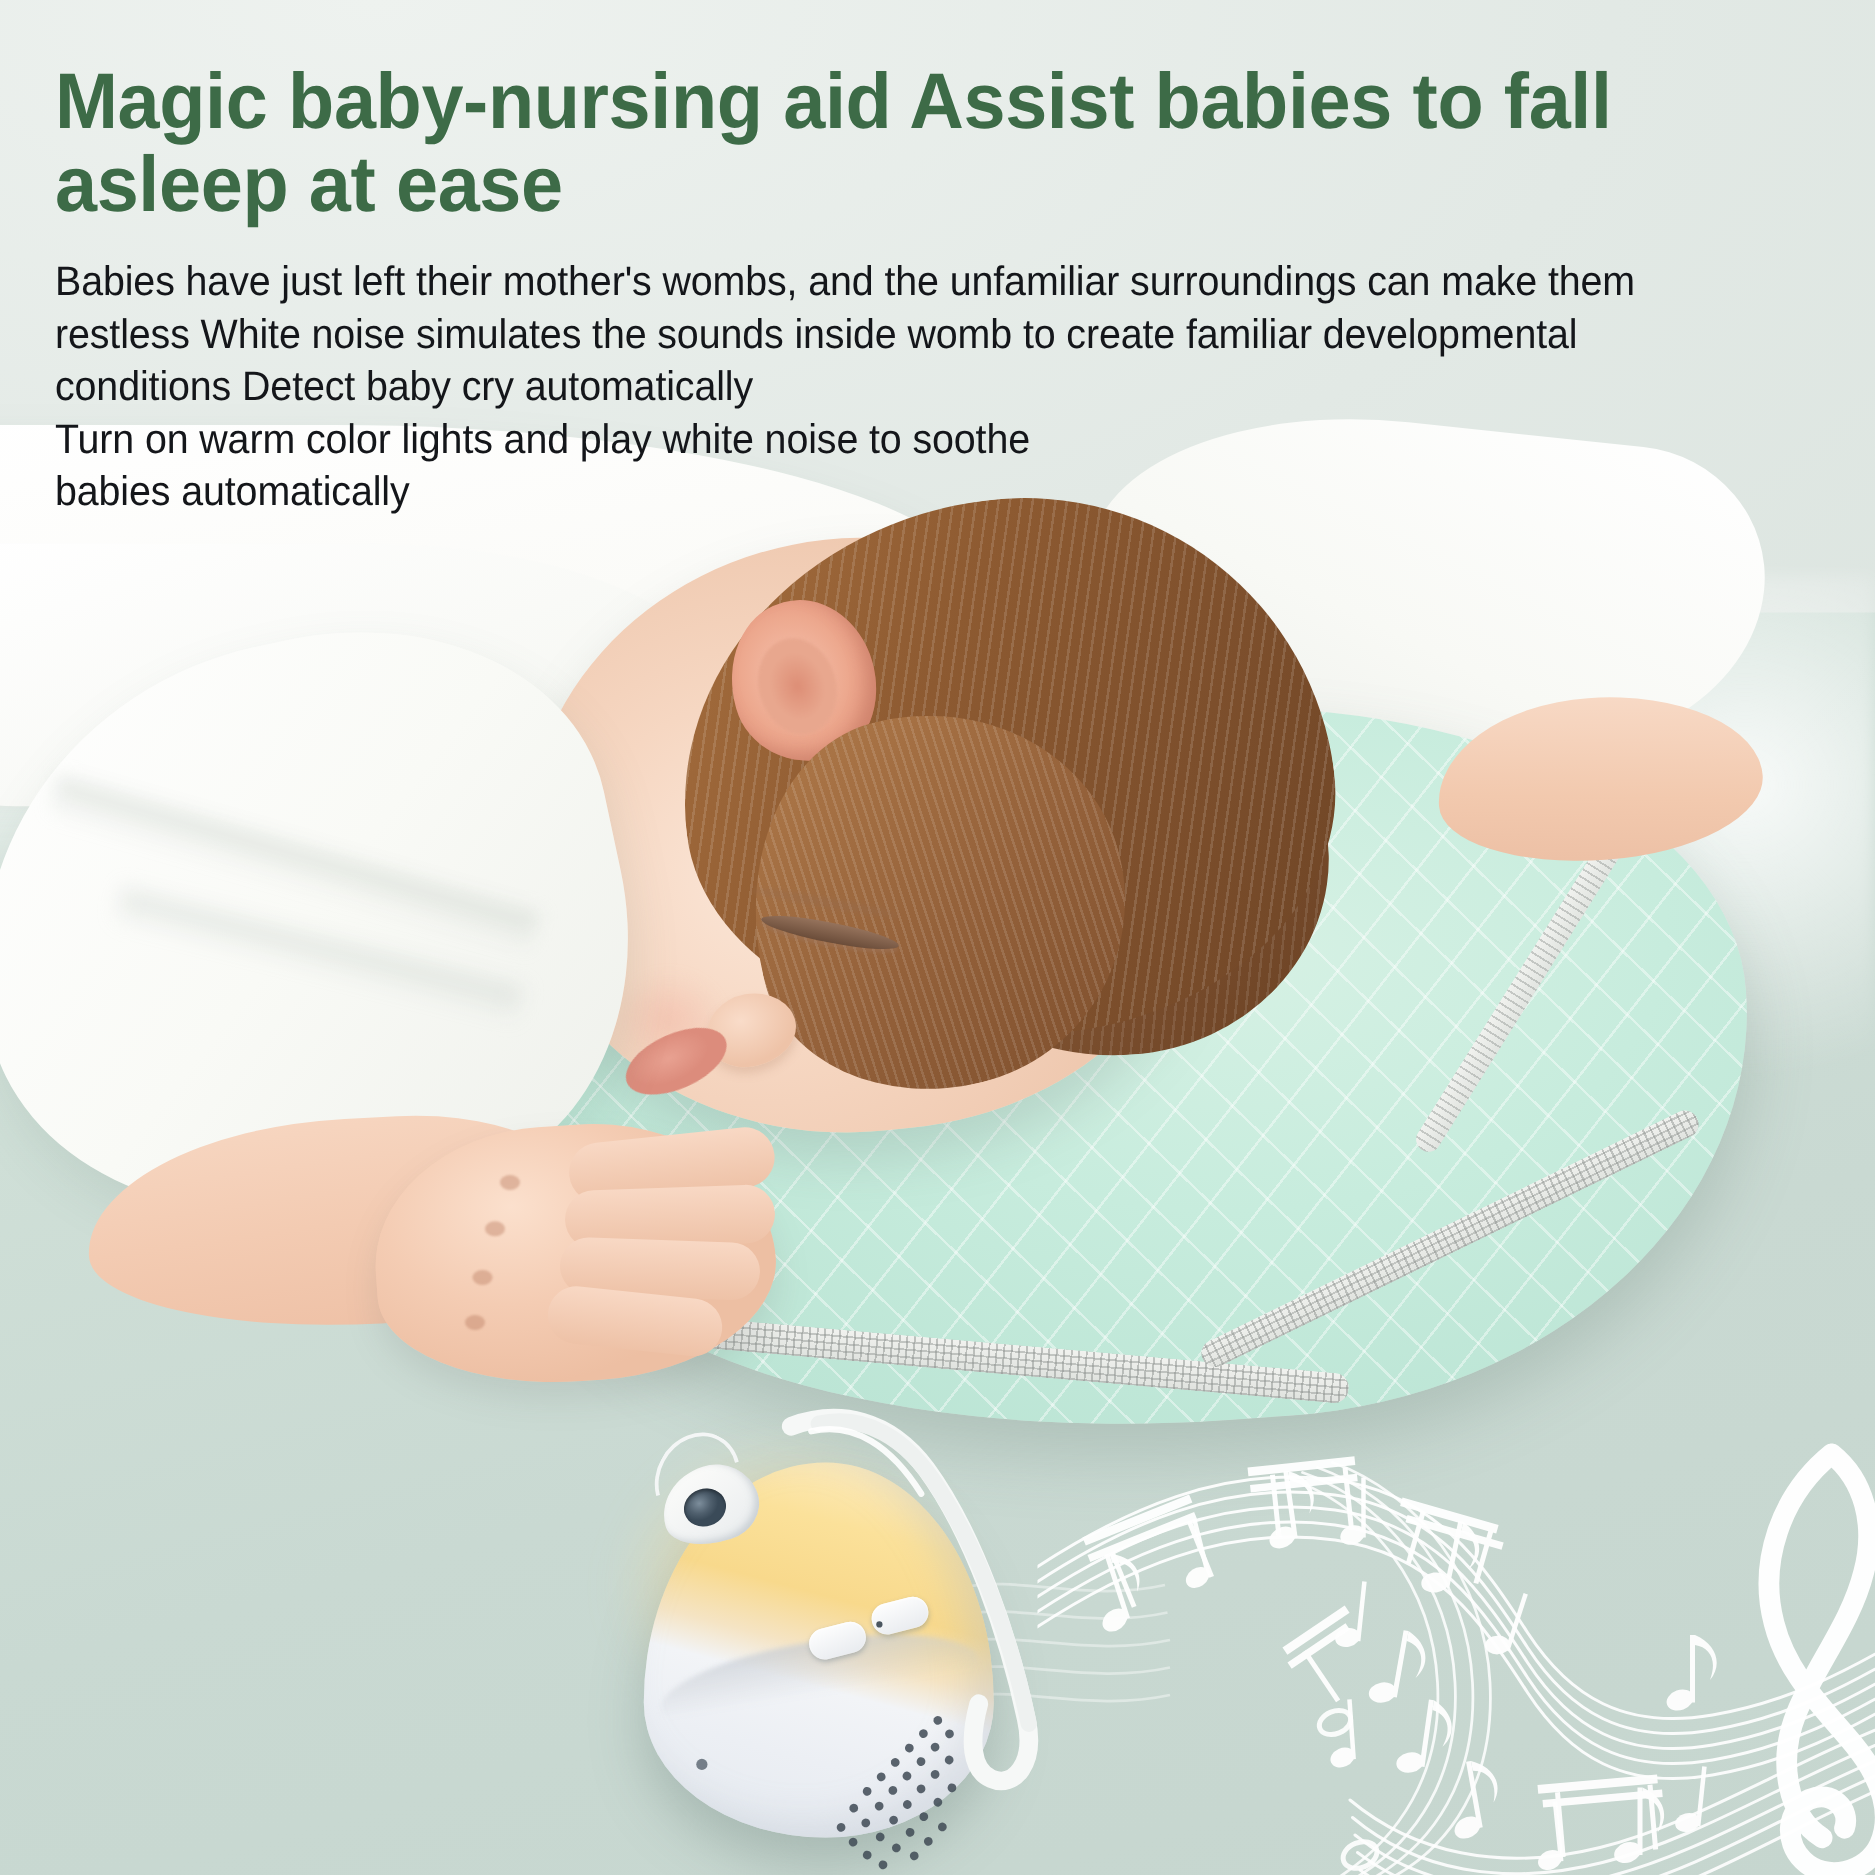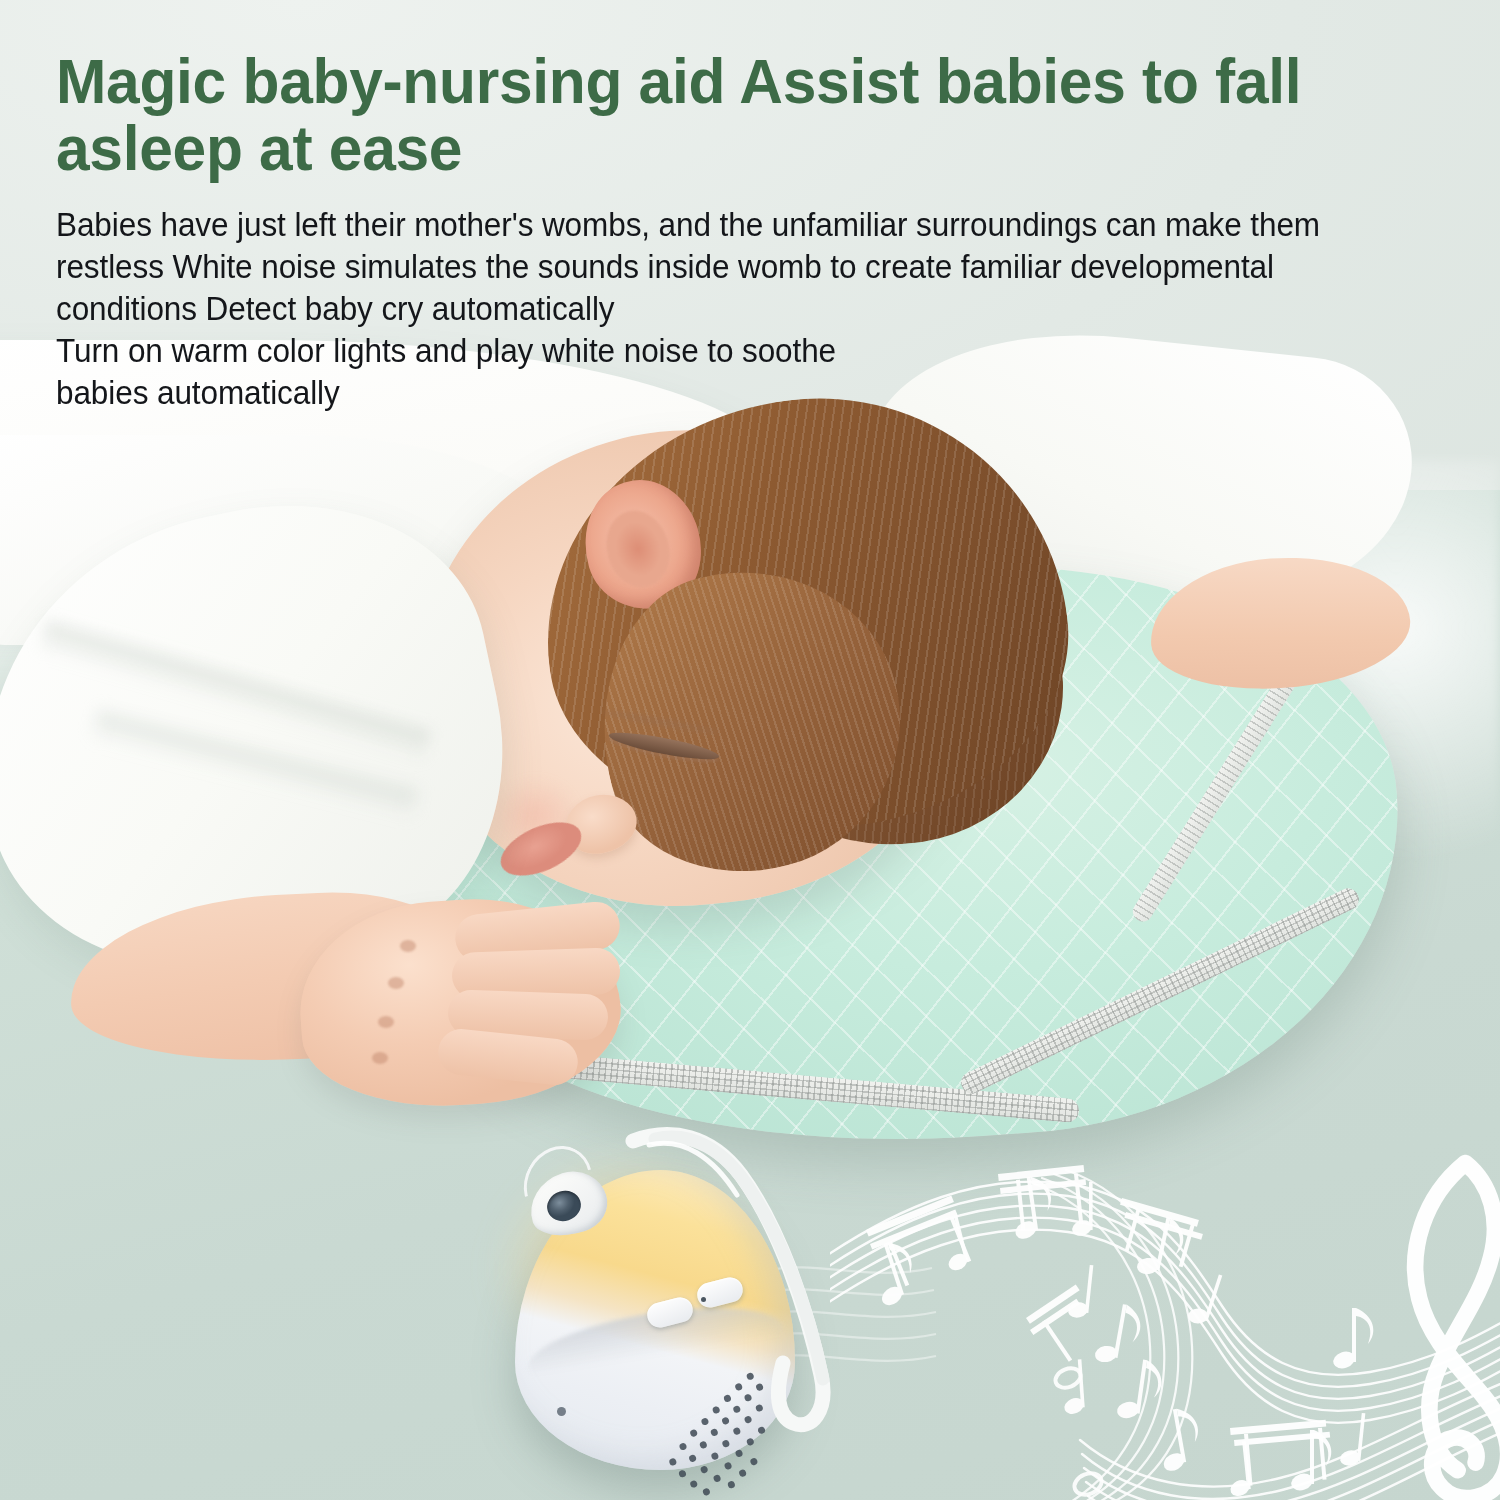--- a/index.html
+++ b/index.html
@@ -15,21 +15,21 @@
     position:absolute;inset:0;
     background:
       radial-gradient(120% 60% at 20% 0%, #eef2ef 0%, #e2e9e5 55%, #dbe4df 100%);
   }
   .bg-lower{
     position:absolute;left:0;top:1000px;width:1500px;height:500px;
     background:linear-gradient(180deg,#d4e0da 0%, #cdd9d3 40%, #c9d6d0 100%);
   }
 
   
-  .copy{position:absolute;left:56px;top:48px;width:1370px;z-index:40;}
+  .copy{position:absolute;left:44px;top:48px;width:1370px;z-index:40;}
   .headline{
     font-size:63px;line-height:1.06;font-weight:700;
     letter-spacing:-0.3px;
     color:#3d6b47;
     font-family:"Liberation Sans","DejaVu Sans",sans-serif;
     transform:scaleX(0.96);transform-origin:left top;
     white-space:pre-line;
     margin:0;
   }
   .body-copy{

